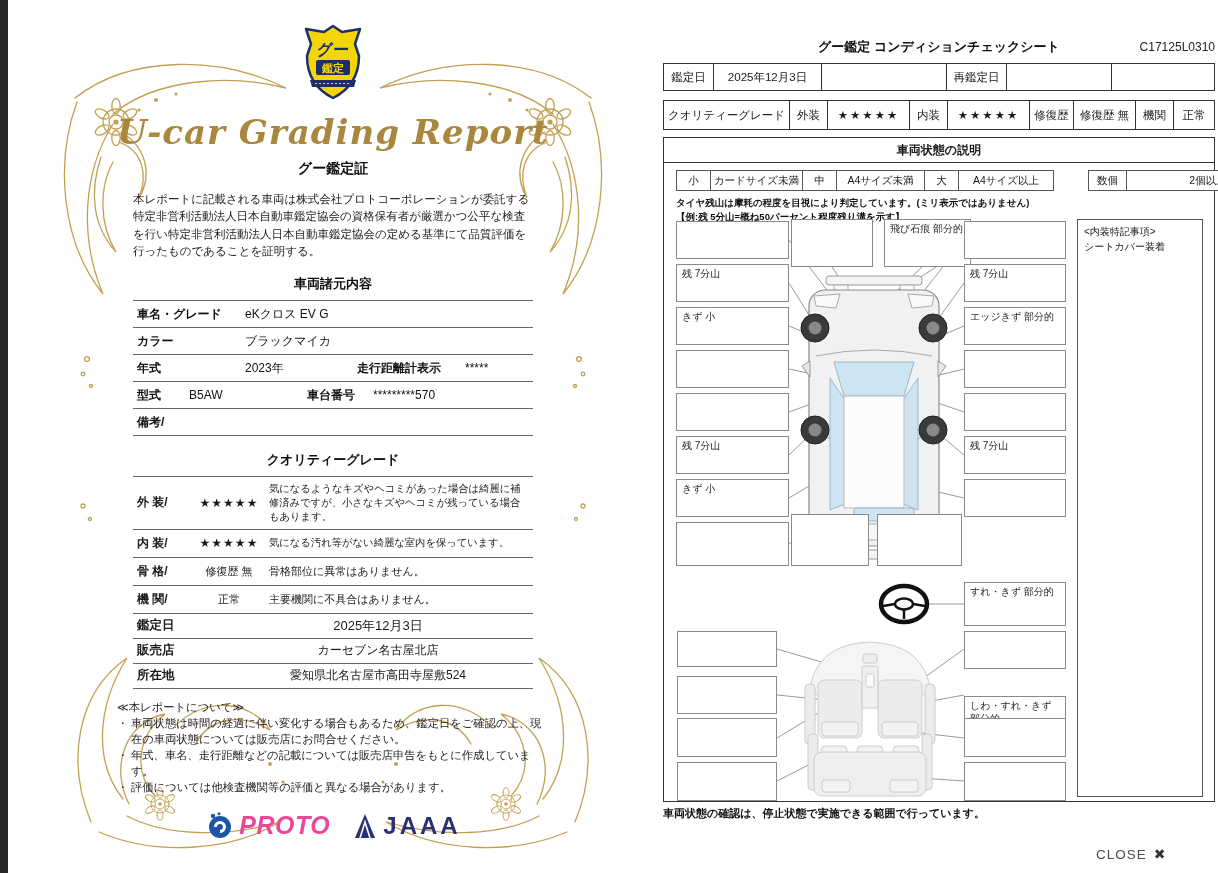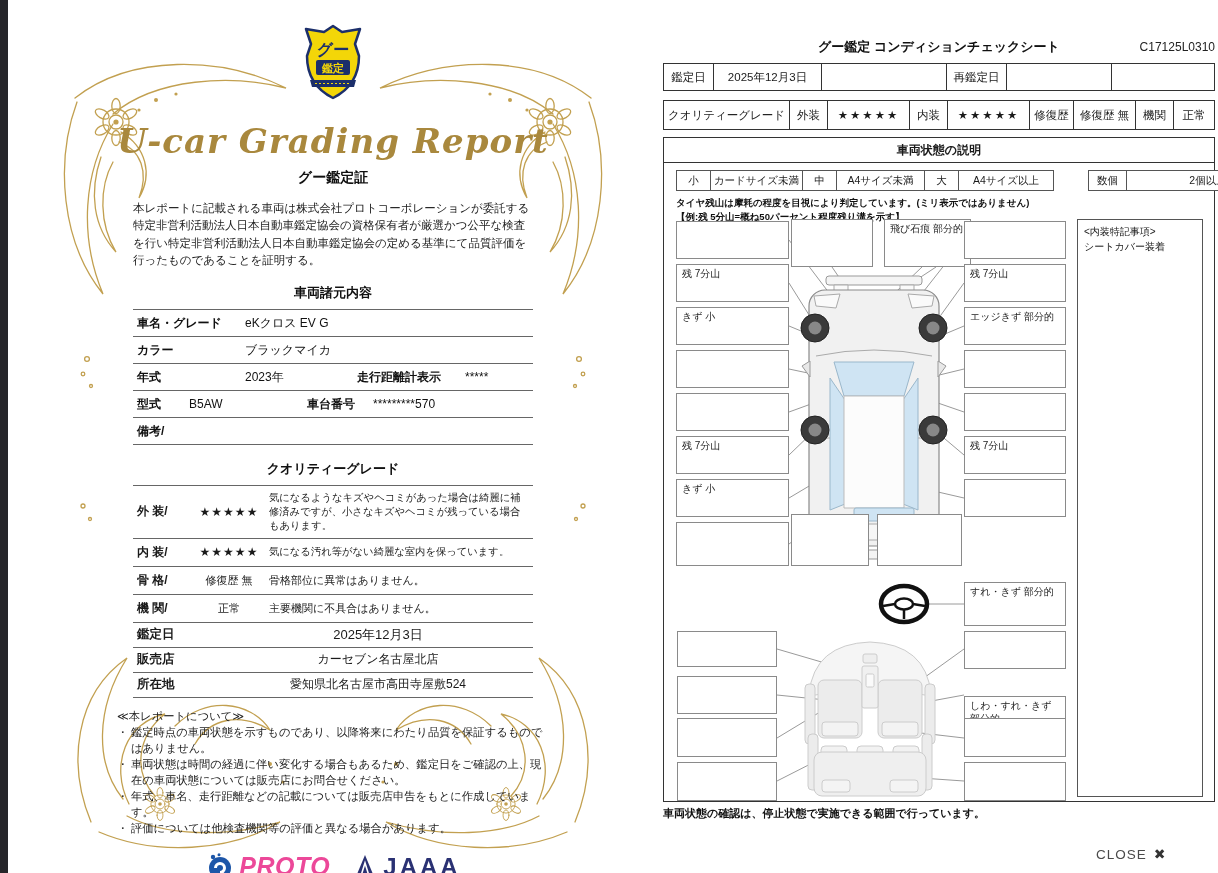--- a/index.html
+++ b/index.html
@@ -7,21 +7,21 @@
           font-family:"Liberation Sans","DejaVu Sans",sans-serif;color:#1a1a1a;}
   .left-strip{position:absolute;left:0;top:0;width:8px;height:873px;background:#26262a;}
 
   
   .cert{position:absolute;left:57px;top:14px;width:552px;height:842px;}
   .orn{position:absolute;left:0;top:0;pointer-events:none;}
   .orn path,.orn circle,.orn ellipse{stroke:#c2a050;fill:none;stroke-width:1.3;stroke-linecap:round;}
   .orn .fill{fill:#c2a050;stroke:none;}
   .cert-inner{position:relative;text-align:center;}
   .badge{margin:10px auto 0;width:60px;height:76px;}
-  .script-title{margin-top:17px;font-family:"DejaVu Serif","Liberation Serif",serif;
+  .script-title{margin-top:8px;font-family:"DejaVu Serif","Liberation Serif",serif;
     font-style:italic;font-weight:bold;font-size:34px;color:#a9883d;letter-spacing:1px;}
   .cert-subtitle{margin-top:8px;font-size:14px;font-weight:bold;color:#111;}
   .cert-intro{width:400px;margin:13px auto 12px;text-align:left;font-size:11.5px;line-height:1.5;color:#222;}
   .sec-title{margin-top:15px;font-size:13px;font-weight:bold;color:#111;}
   .ctable{width:400px;margin:7px auto 0;border-bottom:1px solid #666;text-align:left;}
   .crow{display:flex;align-items:center;border-top:1px solid #666;min-height:27px;padding:2px 4px;box-sizing:border-box;}
   .clabel{font-weight:bold;font-size:12px;color:#111;}
   .cval{font-size:12px;color:#111;}
   .grow{display:flex;align-items:center;border-top:1px solid #666;padding:5px 4px;box-sizing:border-box;text-align:left;}
   .glabel{width:52px;font-weight:bold;font-size:12px;flex:0 0 auto;}
@@ -203,24 +203,20 @@
           <span class="fval">カーセブン名古屋北店</span>
         </div>
         <div class="frow">
           <span class="flabel">所在地</span>
           <span class="fval">愛知県北名古屋市高田寺屋敷524</span>
         </div>
       </div>
 
       <div class="about">
         <div>≪本レポートについて≫</div>
-        <div class="about-item">
-            <span class="b"></span>
-            <span>鑑定時点の車両状態を示すものであり、以降将来にわたり品質を保証するものではありません。</span>
-          </div>
         <div class="about-item">
             <span class="b"></span>
             <span>車両状態は時間の経過に伴い変化する場合もあるため、鑑定日をご確認の上、現在の車両状態については販売店にお問合せください。</span>
           </div>
         <div class="about-item">
             <span class="b"></span>
             <span>年式、車名、走行距離などの記載については販売店申告をもとに作成しています。</span>
           </div>
         <div class="about-item">
             <span class="b"></span>

